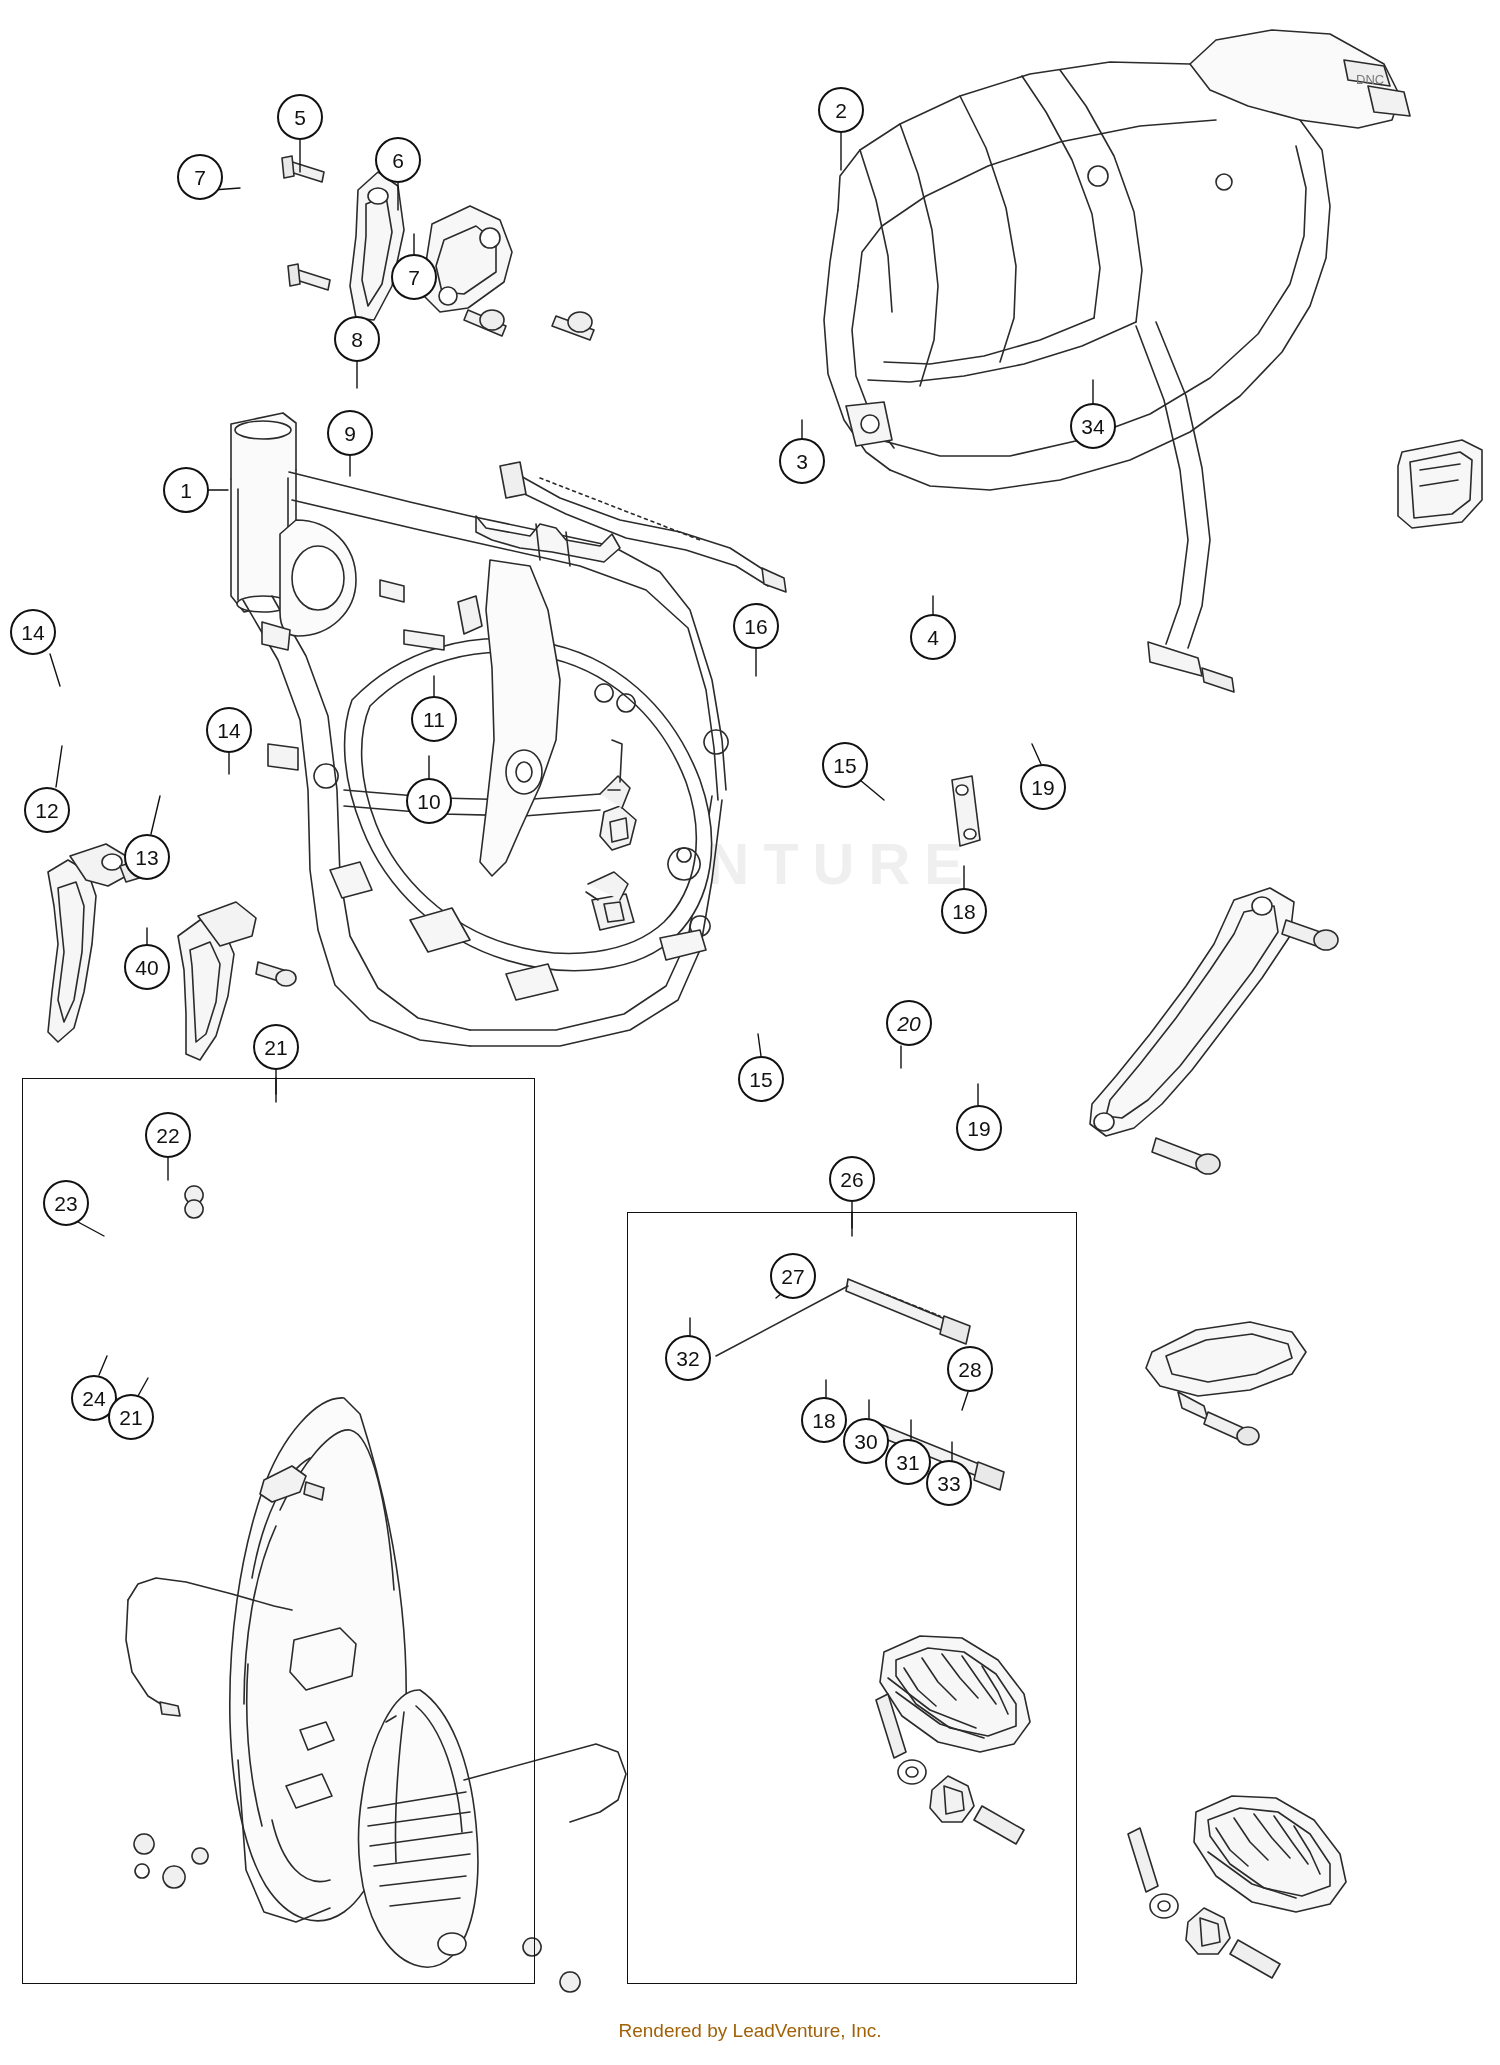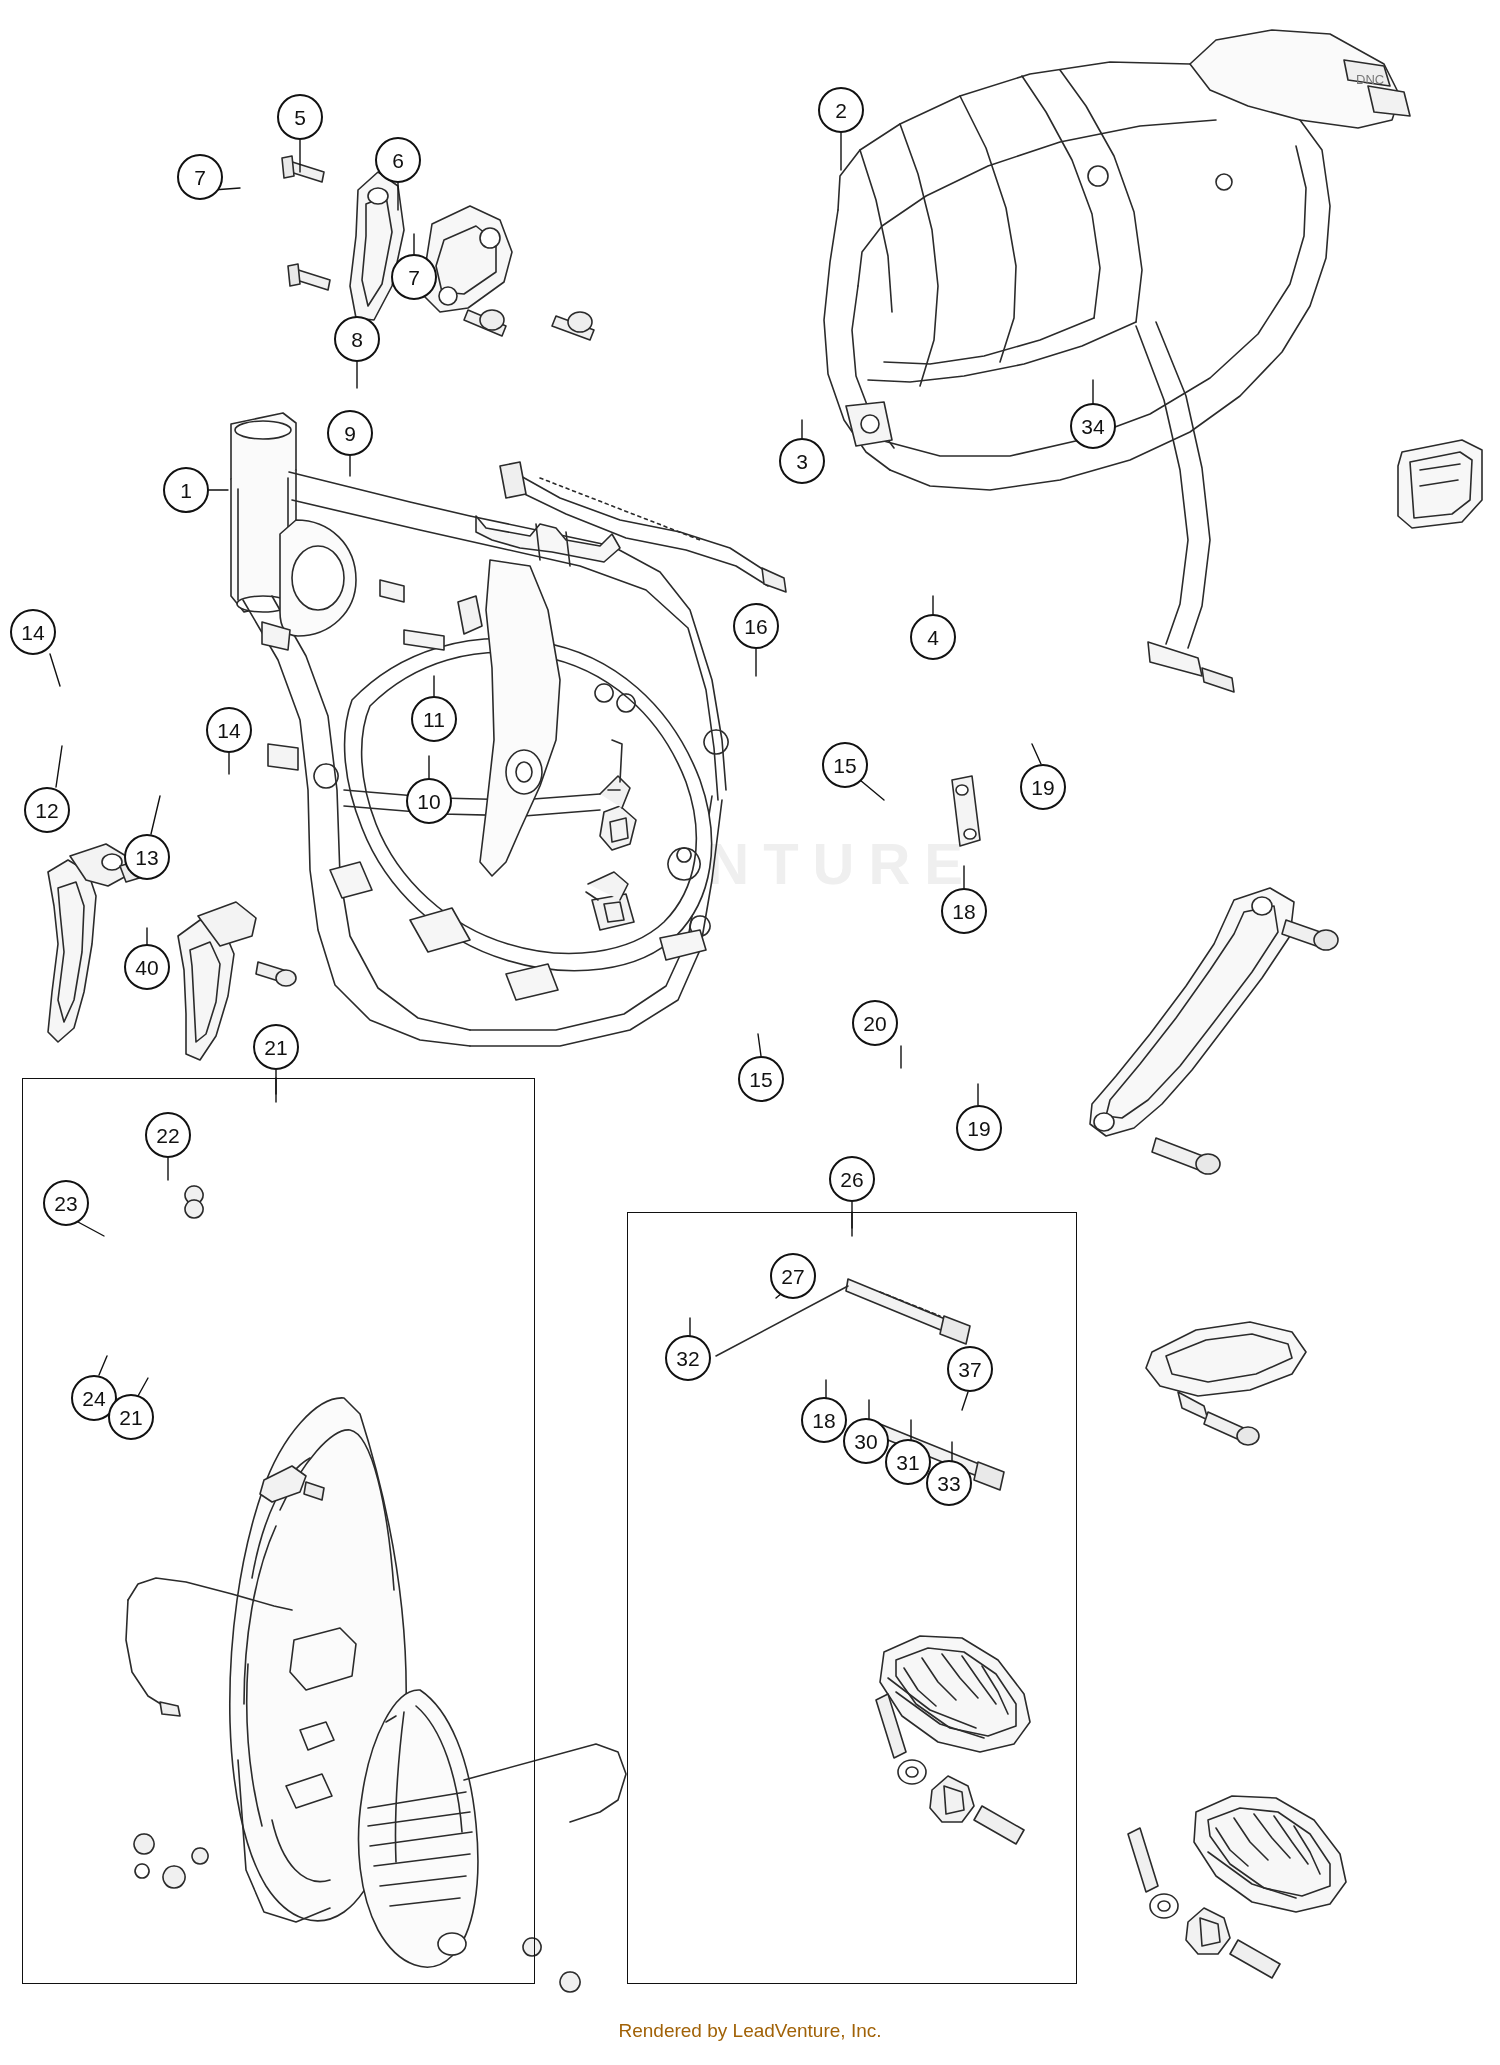--- a/index.html
+++ b/index.html
@@ -389,21 +389,21 @@
     </div>
   <div class="callout" style="left:941px;top:888px;">
       <span>18</span>
     </div>
   <div class="callout" style="left:1020px;top:764px;">
       <span>19</span>
     </div>
   <div class="callout" style="left:956px;top:1105px;">
       <span>19</span>
     </div>
-  <div class="callout" style="left:852px;top:1000px;">
+  <div class="callout" style="left:886px;top:1000px;font-style:italic;">
       <span>20</span>
     </div>
   <div class="callout" style="left:253px;top:1024px;">
       <span>21</span>
     </div>
   <div class="callout" style="left:145px;top:1112px;">
       <span>22</span>
     </div>
   <div class="callout" style="left:43px;top:1180px;">
       <span>23</span>
@@ -414,21 +414,21 @@
   <div class="callout" style="left:108px;top:1394px;">
       <span>21</span>
     </div>
   <div class="callout" style="left:829px;top:1156px;">
       <span>26</span>
     </div>
   <div class="callout" style="left:770px;top:1253px;">
       <span>27</span>
     </div>
   <div class="callout" style="left:947px;top:1346px;">
-      <span>37</span>
+      <span>28</span>
     </div>
   <div class="callout" style="left:801px;top:1397px;">
       <span>18</span>
     </div>
   <div class="callout" style="left:843px;top:1418px;">
       <span>30</span>
     </div>
   <div class="callout" style="left:885px;top:1439px;">
       <span>31</span>
     </div>

